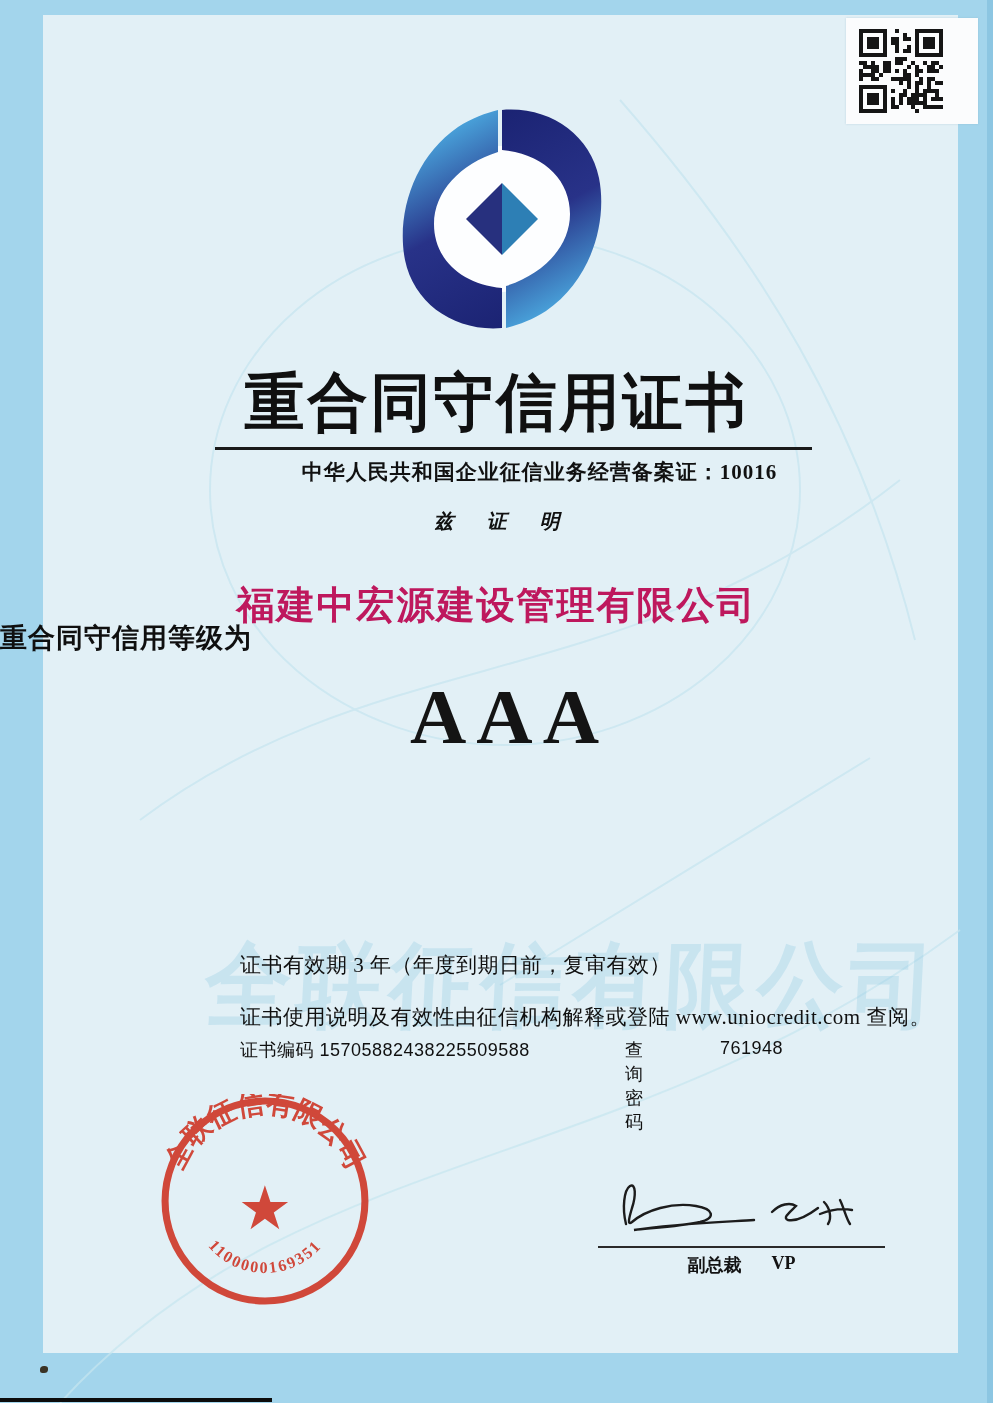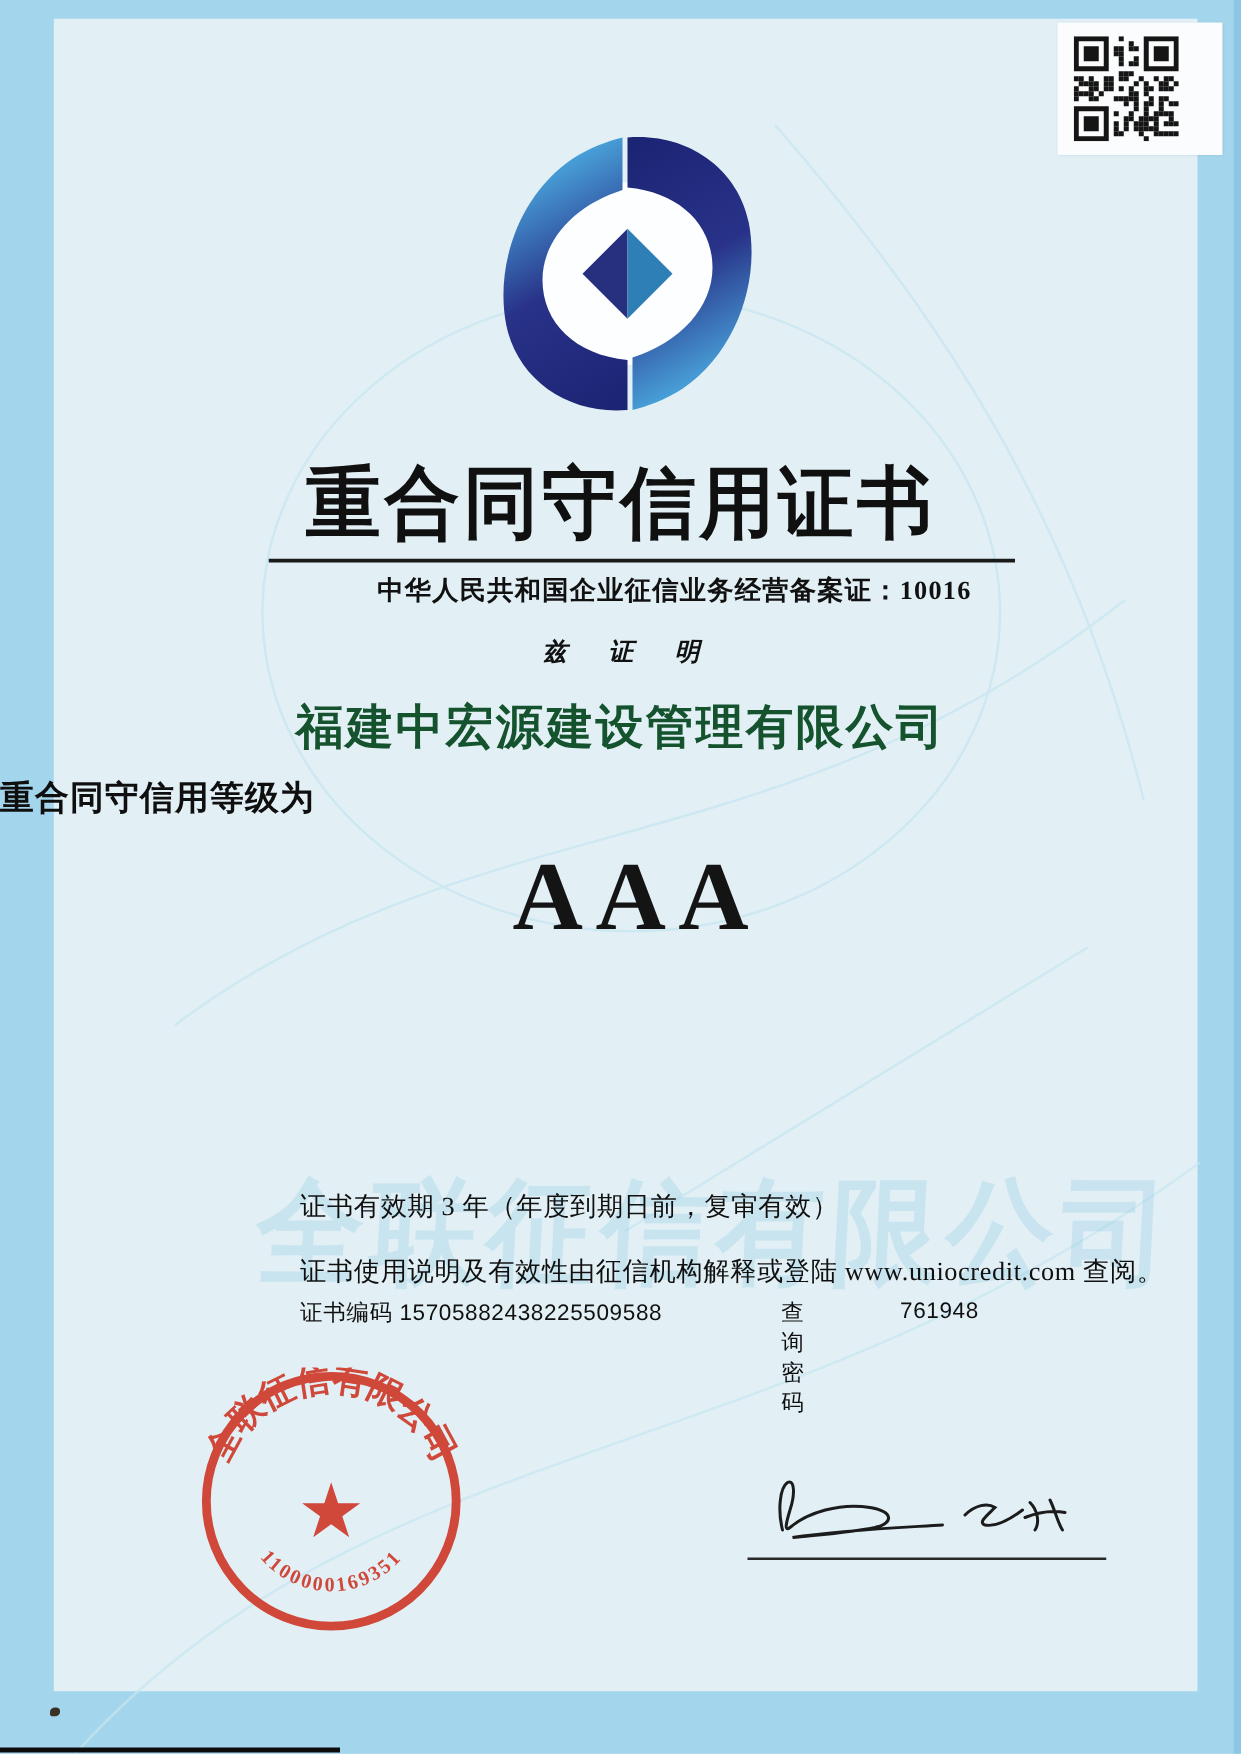--- a/index.html
+++ b/index.html
@@ -36,22 +36,22 @@
   .rule{position:absolute;left:215px;top:447px;width:597px;height:3px;background:#1a1a1a;}
   .reg{
     position:absolute;left:0;top:458px;width:100%;text-align:center;
     font-size:21px;font-weight:bold;color:#111;letter-spacing:1px;padding-left:43px;
   }
   .intro{
     position:absolute;left:0;top:508px;width:100%;text-align:center;
     font-size:20px;font-weight:bold;letter-spacing:14px;color:#111;text-indent:14px;font-style:italic;
   }
   .company{
-    position:absolute;left:0;top:556px;width:100%;text-align:center;
-    font-size:38px;font-weight:bold;letter-spacing:2px;color:#14532d;
+    position:absolute;left:0;top:580px;width:100%;text-align:center;
+    font-size:38px;font-weight:bold;letter-spacing:2px;color:#be185d;
   }
   .grade-label{
     position:absolute;left:0;top:620px;width:100%;
     font-size:27px;font-weight:bold;color:#0f0f0f;letter-spacing:1px;
   }
   .grade{
     position:absolute;left:0;top:672px;width:100%;text-align:center;
     font-family:"Liberation Serif","DejaVu Serif",serif;
     font-size:78px;font-weight:bold;letter-spacing:10px;color:#141414;padding-left:13px;
   }
@@ -291,17 +291,21 @@
   </div>
 
   <svg class="sig" width="265" height="62" viewBox="0 0 265 62">
     <g fill="none" stroke="#1c1c1c" stroke-width="2.4" stroke-linecap="round">
       <path d="M 14,46 C 10,30 12,12 18,8 C 24,5 24,18 20,30 C 17,40 15,48 20,44 C 34,32 60,24 84,28 C 102,31 104,40 88,44 C 70,48 40,50 22,52 C 60,46 110,44 142,42"></path>
       <path d="M 160,34 C 168,26 178,24 184,28 C 178,34 170,40 176,42 C 186,44 198,36 206,30"></path>
       <path d="M 212,24 C 218,30 220,40 216,46 M 208,36 C 218,32 230,30 240,32 M 228,22 C 232,30 234,40 238,46"></path>
     </g>
   </svg>
   <div class="sigline"></div>
+  <div class="sigtitle">
+    <span>副总裁</span>
+    <span>VP</span>
+  </div>
 
   <div class="speck"></div>
   <div class="blackbar"></div>
   <div class="edge-right"></div>
 </div>
 
 </body></html>

